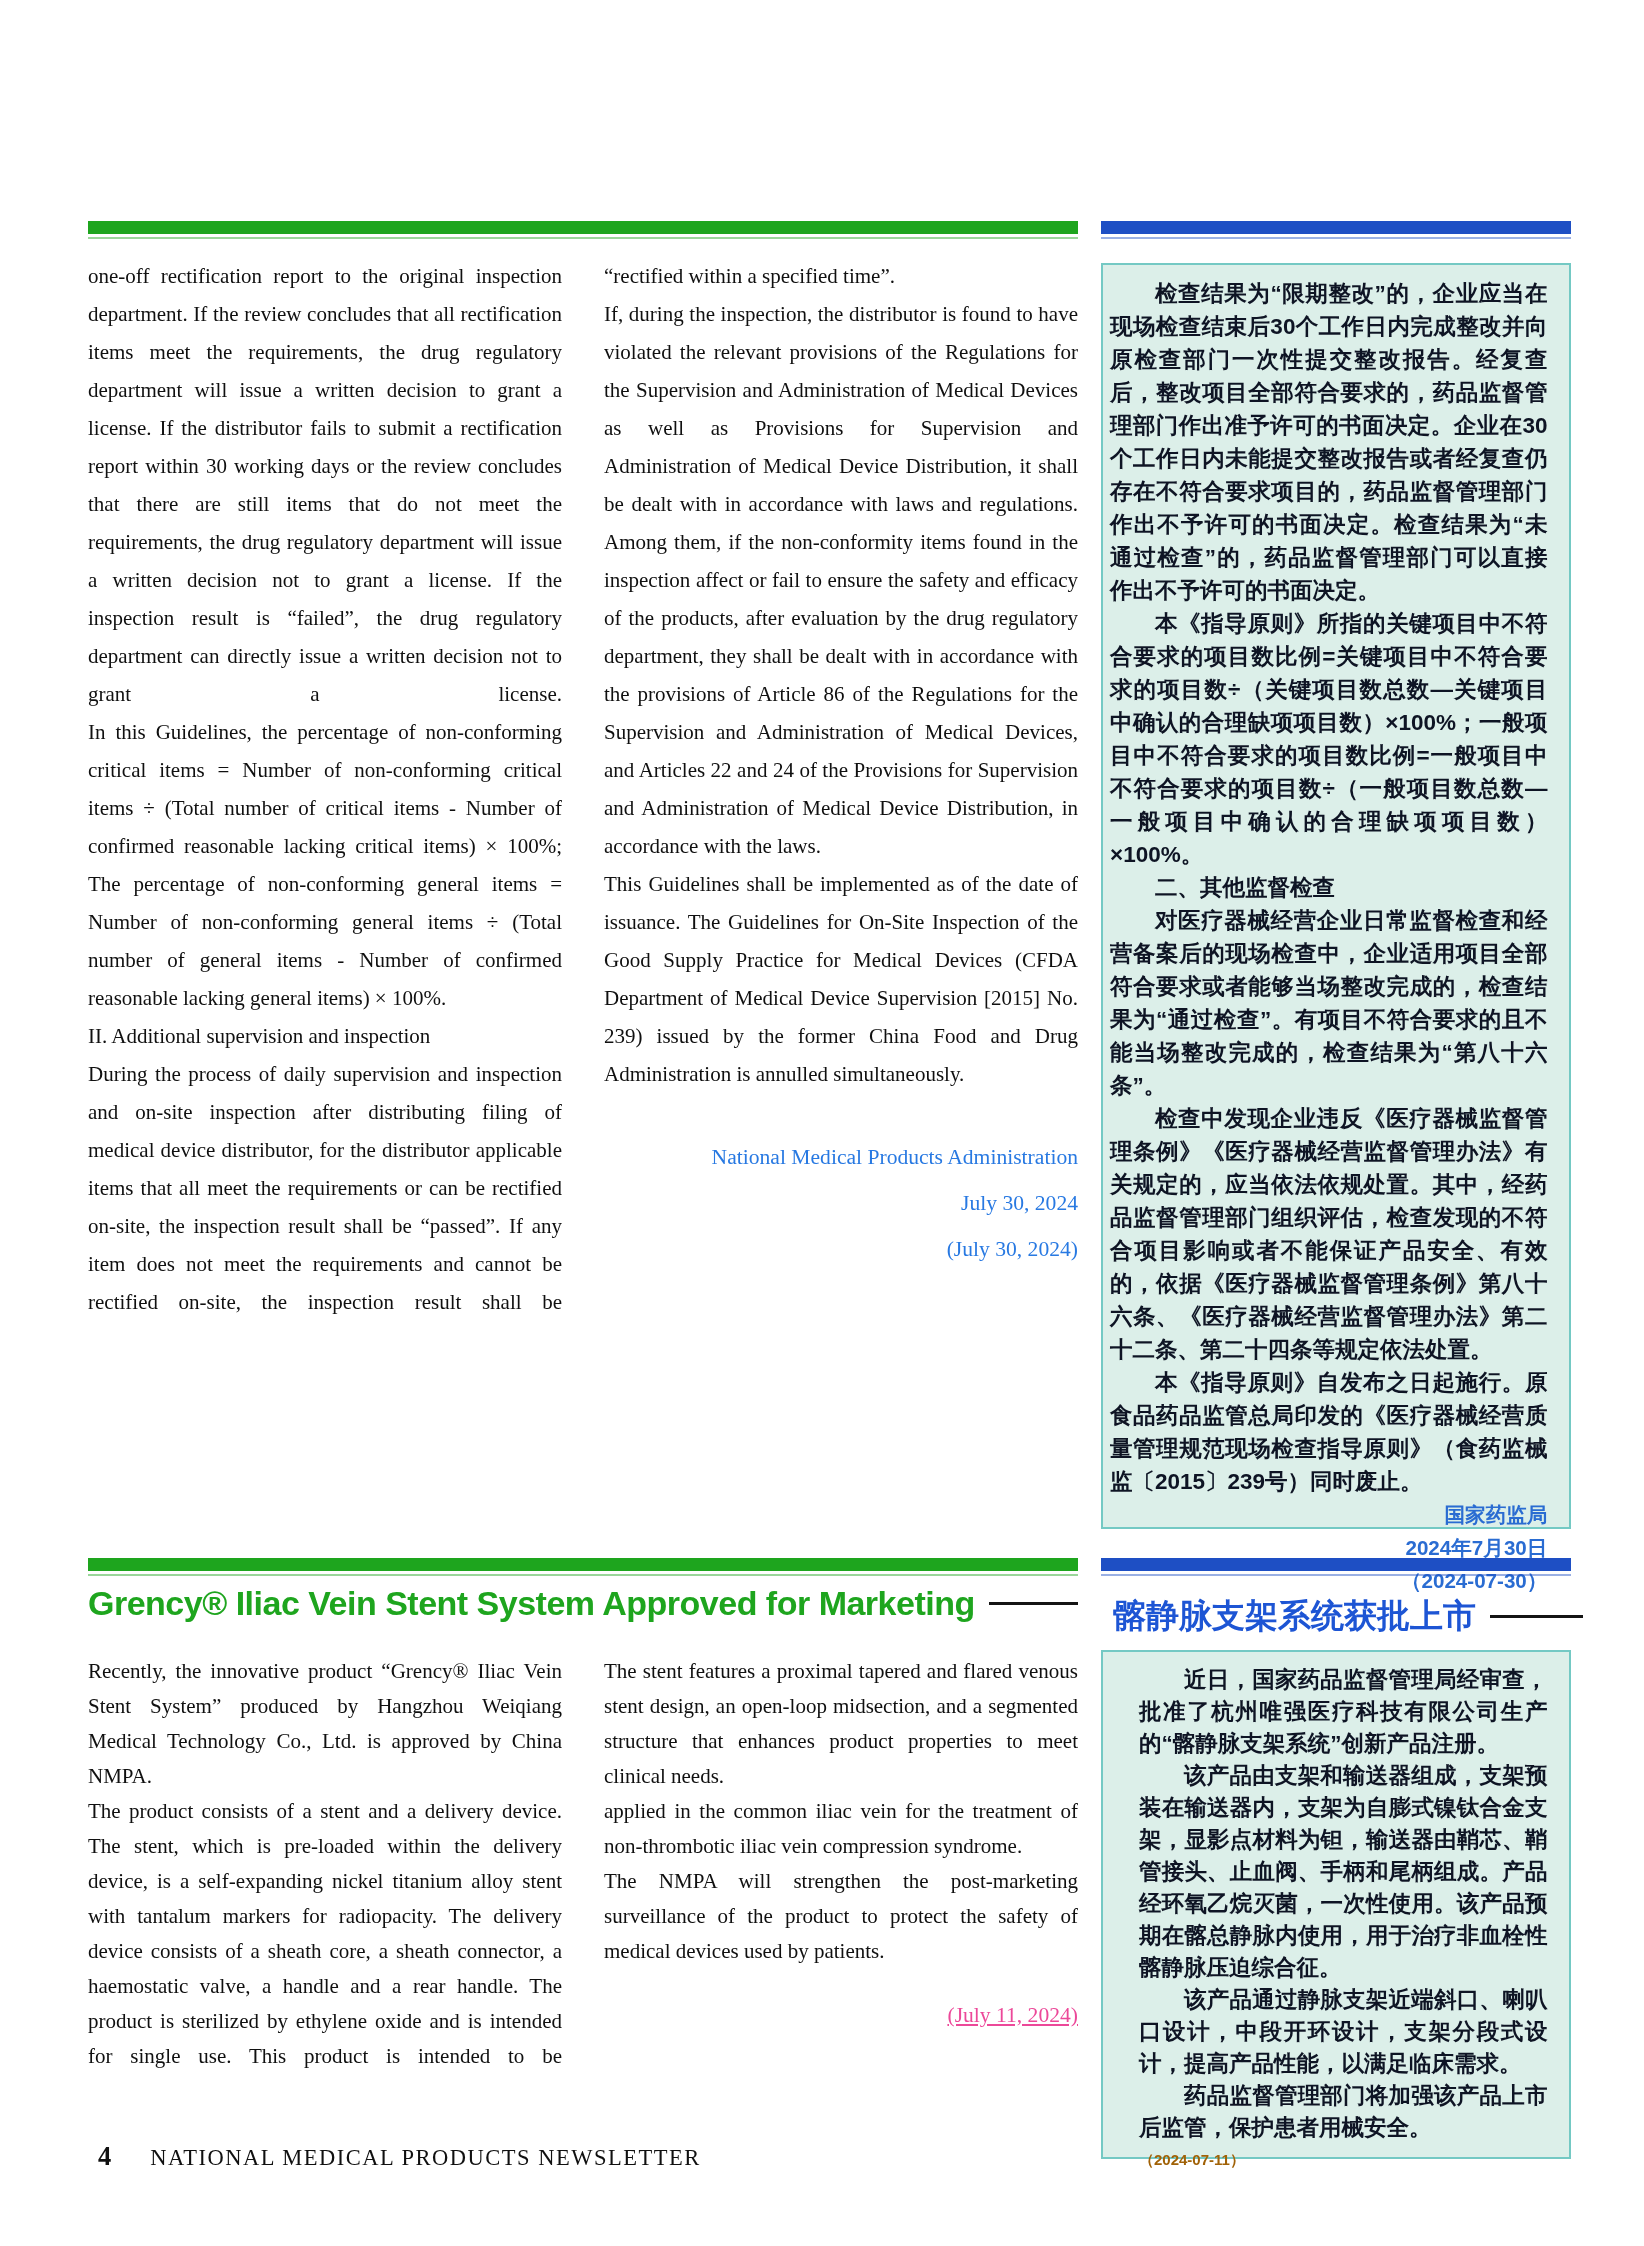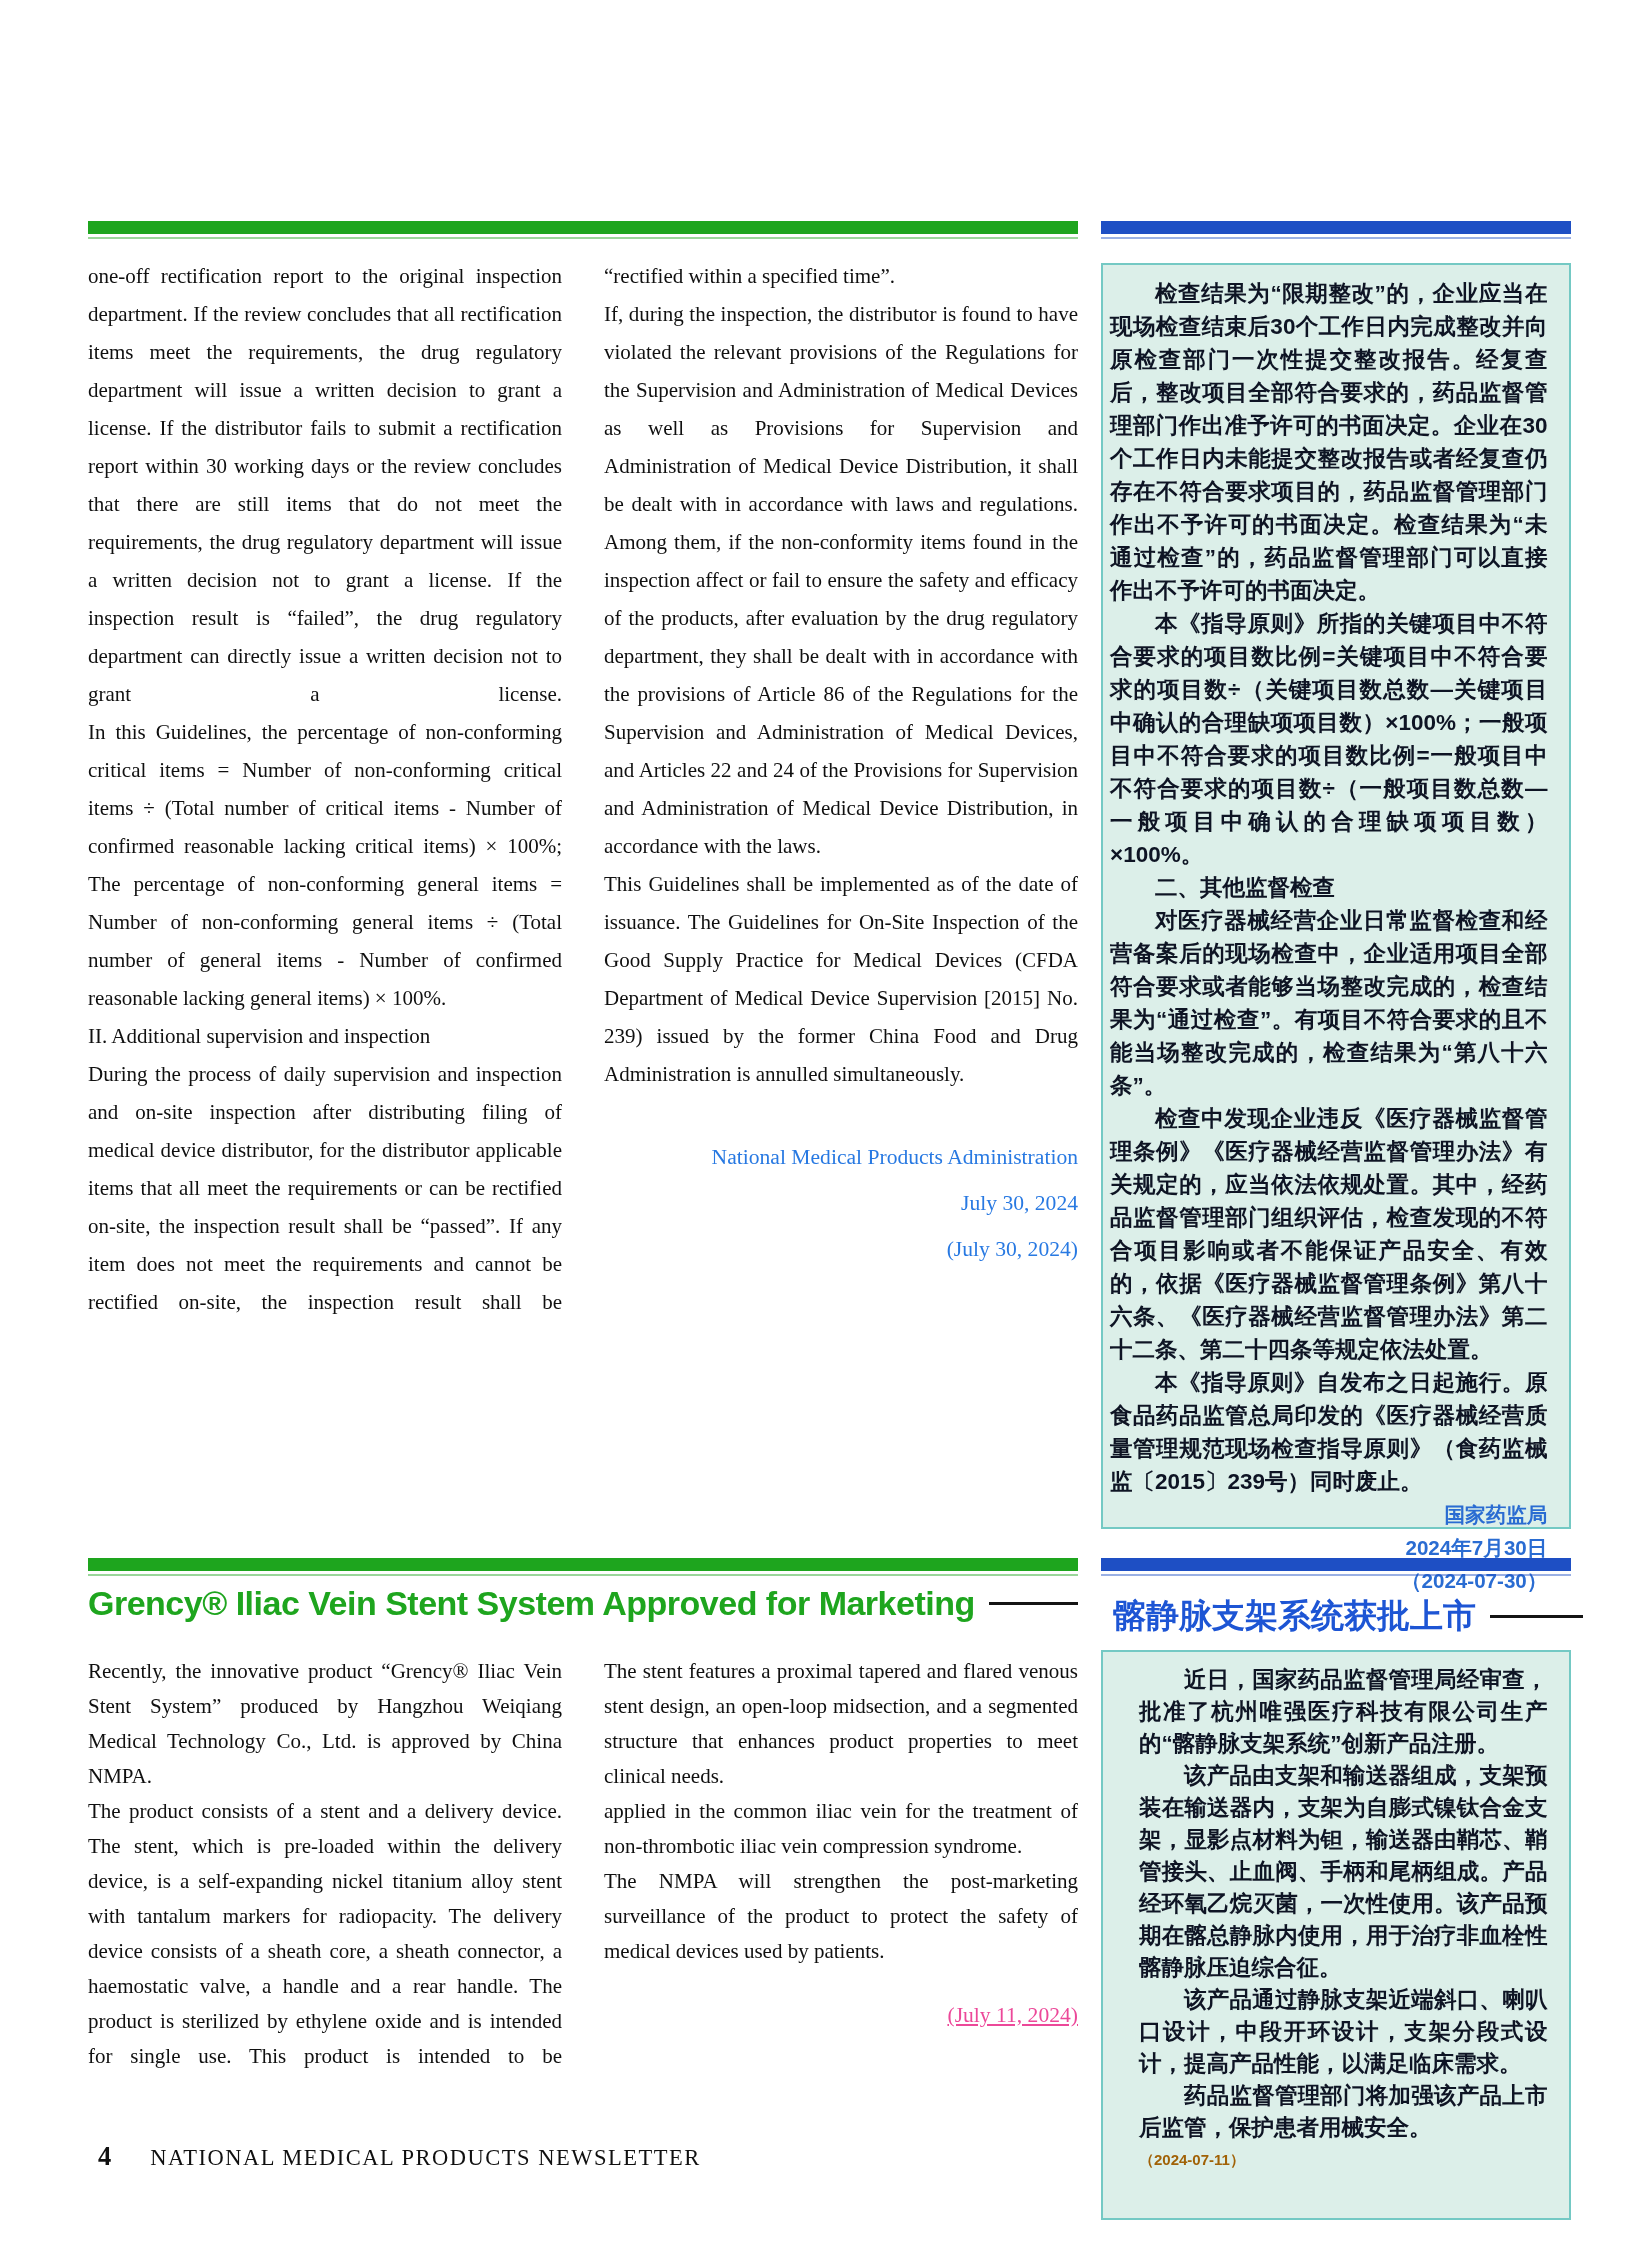--- a/index.html
+++ b/index.html
@@ -106,21 +106,21 @@
       <p class="cont">The product consists of a stent and a delivery device. The stent, which is pre-loaded within the delivery device, is a self-expanding nickel titanium alloy stent with tantalum markers for radiopacity. The delivery device consists of a sheath core, a sheath connector, a haemostatic valve, a handle and a rear handle. The product is sterilized by ethylene oxide and is intended for single use. This product is intended to be</p>
     </div>
 
     <div class="encol" style="left:604px; top:1654px;">
       <p>The stent features a proximal tapered and flared venous stent design, an open-loop midsection, and a segmented structure that enhances product properties to meet clinical needs.</p>
       <p>applied in the common iliac vein for the treatment of non-thrombotic iliac vein compression syndrome.</p>
       <p>The NMPA will strengthen the post-marketing surveillance of the product to protect the safety of medical devices used by patients.</p>
       <div class="en-date">(July 11, 2024)</div>
     </div>
 
-    <div class="cnbox second" style="top:1650px; height:570px;padding-left:36px;">
+    <div class="cnbox second" style="top:1650px; height:509px;padding-left:36px;">
       <p>近日，国家药品监督管理局经审查，批准了杭州唯强医疗科技有限公司生产的“髂静脉支架系统”创新产品注册。</p>
       <p>该产品由支架和输送器组成，支架预装在输送器内，支架为自膨式镍钛合金支架，显影点材料为钽，输送器由鞘芯、鞘管接头、止血阀、手柄和尾柄组成。产品经环氧乙烷灭菌，一次性使用。该产品预期在髂总静脉内使用，用于治疗非血栓性髂静脉压迫综合征。</p>
       <p>该产品通过静脉支架近端斜口、喇叭口设计，中段开环设计，支架分段式设计，提高产品性能，以满足临床需求。</p>
       <p>药品监督管理部门将加强该产品上市后监管，保护患者用械安全。</p>
       <div class="cn-date">（2024-07-11）</div>
     </div>
   </div>
 
   <div class="footer">
     <span class="num">4</span>

